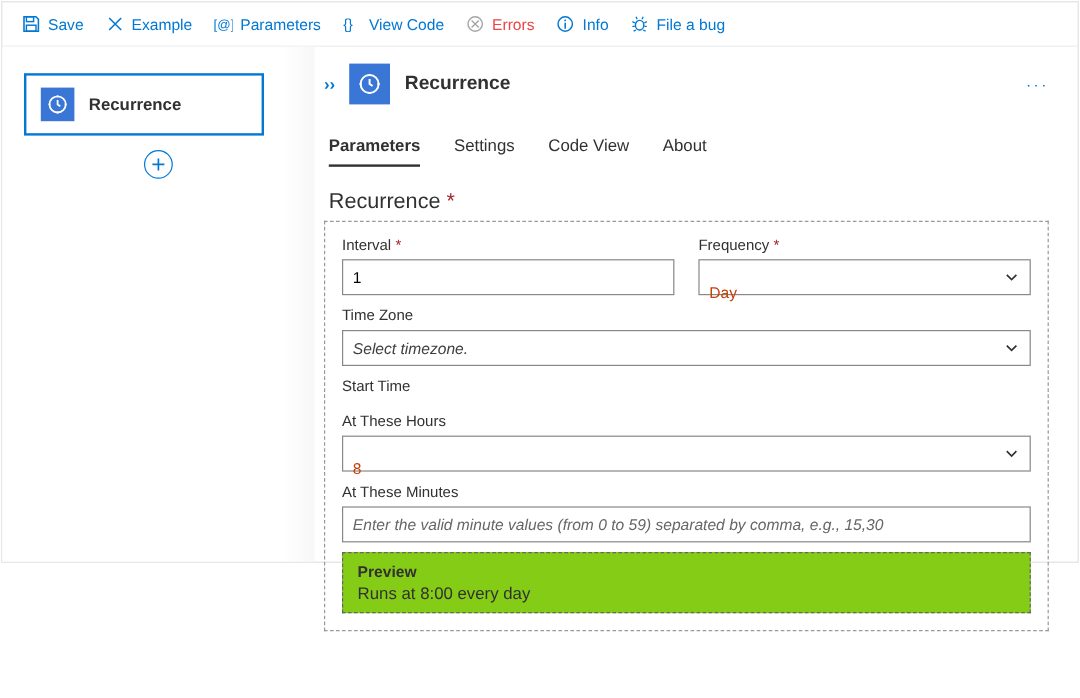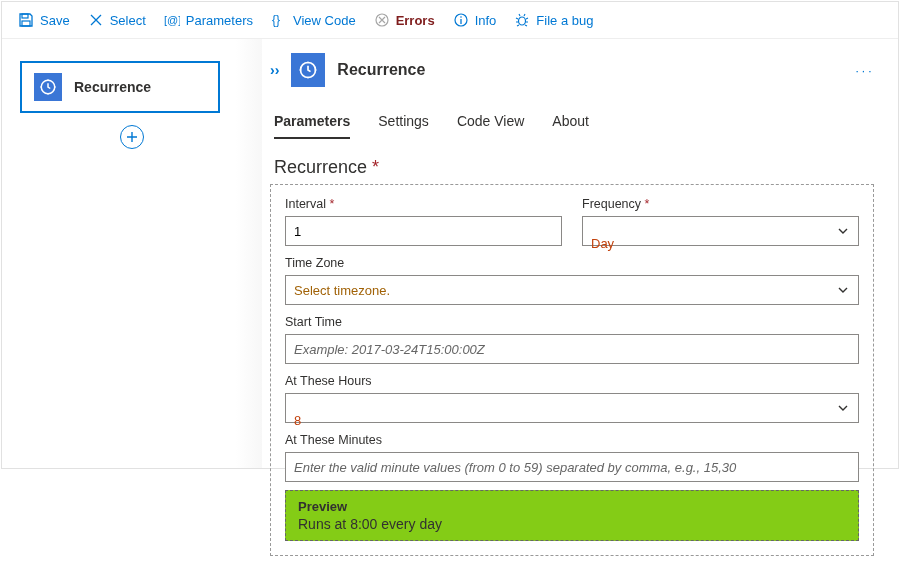--- a/index.html
+++ b/index.html
@@ -3,21 +3,21 @@
 <meta charset="utf-8">
 <style>
   * { box-sizing: border-box; margin: 0; padding: 0; }
   body { font-family: "Segoe UI", Arial, sans-serif; font-size: 13px; color: #323130; background: #fff; width: 900px; height: 582px; overflow: hidden; }
   .frame { border: 1px solid #e1e1e1; width: 898px; height: 468px; margin: 1px; display: flex; flex-direction: column; }
 
   
   .toolbar { display: flex; align-items: center; padding: 6px 10px; gap: 6px; border-bottom: 1px solid #eee; }
   .tb-item { display: flex; align-items: center; gap: 6px; padding: 4px 6px; color: #323130; cursor: pointer; }
   .tb-item.blue { color: #0078d4; }
-  .tb-item.disabled { color: #7f1d1d; cursor: default; font-weight: bold; }
+  .tb-item.disabled { color: #ef4444; cursor: default; }
   .tb-icon { width: 16px; height: 16px; display:flex; align-items:center; justify-content:center; }
   .tb-icon svg { width: 16px; height: 16px; }
 
   
   .main { display: flex; flex: 1; min-height: 0; }
   .left { width: 260px; padding: 22px 18px; border-right: none; background: linear-gradient(to right, #fff 90%, #f7f7f7 100%); }
   .node { border: 2px solid #0078d4; background: #fff; display: flex; align-items: center; padding: 10px 12px; gap: 12px; width: 200px; }
   .node-icon { width: 28px; height: 28px; background: #3a76d6; display:flex; align-items:center; justify-content:center; }
   .node-icon svg { width: 18px; height: 18px; stroke: #fff; fill: none; }
   .node-title { font-weight: 600; font-size: 14px; }
@@ -42,21 +42,21 @@
   .req { color:#a4262c; }
 
   .form-box { border: 1px dashed #999; padding: 12px 14px 14px; }
   .row { display:flex; gap: 20px; }
   .field { flex:1; display:flex; flex-direction:column; margin-bottom: 10px; }
   .flabel { font-size: 12.5px; margin-bottom: 5px; }
   .ctrl { border:1px solid #8a8886; height: 30px; display:flex; align-items:center; padding: 0 8px; background:#fff; font-size:13px; justify-content:space-between; }
   .ctrl input { border:none; outline:none; width:100%; font-size:13px; font-family:inherit; background:transparent; }
   .ctrl .ph { color:#666; font-style: italic; }
   .ctrl .val { color:#c2410c;margin-top:24px; }
-  .ctrl .phtz { color:#a16207; }
+  .ctrl .phtz { color:#404040;font-style:italic; }
   .chev { width:14px; height:14px; }
   .chev svg { width:14px; height:14px; stroke:#323130; fill:none; }
 
   .preview { border:1px dashed #666; background:#84cc16; padding: 8px 12px; margin-top: 4px; }
   .preview-title { font-weight:600; font-size:13px; margin-bottom:2px; }
   .preview-text { font-size:14px; }
 </style>
 </head>
 <body>
 
@@ -72,21 +72,21 @@
           </svg>
       </span>
       <span>Save</span>
     </div>
     <div class="tb-item blue">
       <span class="tb-icon">
         <svg viewBox="0 0 16 16">
             <path d="M3 3l10 10M13 3L3 13" stroke="#0078d4" stroke-width="1.3"></path>
           </svg>
       </span>
-      <span>Select</span>
+      <span>Example</span>
     </div>
     <div class="tb-item blue">
       <span class="tb-icon">
         <svg viewBox="0 0 16 16">
             <text x="0" y="12" font-size="11" fill="#0078d4">[@]</text>
           </svg>
       </span>
       <span>Parameters</span>
     </div>
     <div class="tb-item blue">
@@ -198,23 +198,20 @@
           <div class="ctrl">
             <span class="phtz">Select timezone.</span>
             <span class="chev"><svg viewBox="0 0 14 14">
                   <path d="M3 5l4 4 4-4" stroke-width="1.4"></path>
                 </svg></span>
           </div>
         </div>
 
         <div class="field">
           <div class="flabel">Start Time</div>
-          <div class="ctrl">
-            <span class="ph">Example: 2017-03-24T15:00:00Z</span>
-          </div>
         </div>
 
         <div class="field">
           <div class="flabel">At These Hours</div>
           <div class="ctrl">
             <span class="val">8</span>
             <span class="chev"><svg viewBox="0 0 14 14">
                   <path d="M3 5l4 4 4-4" stroke-width="1.4"></path>
                 </svg></span>
           </div>

